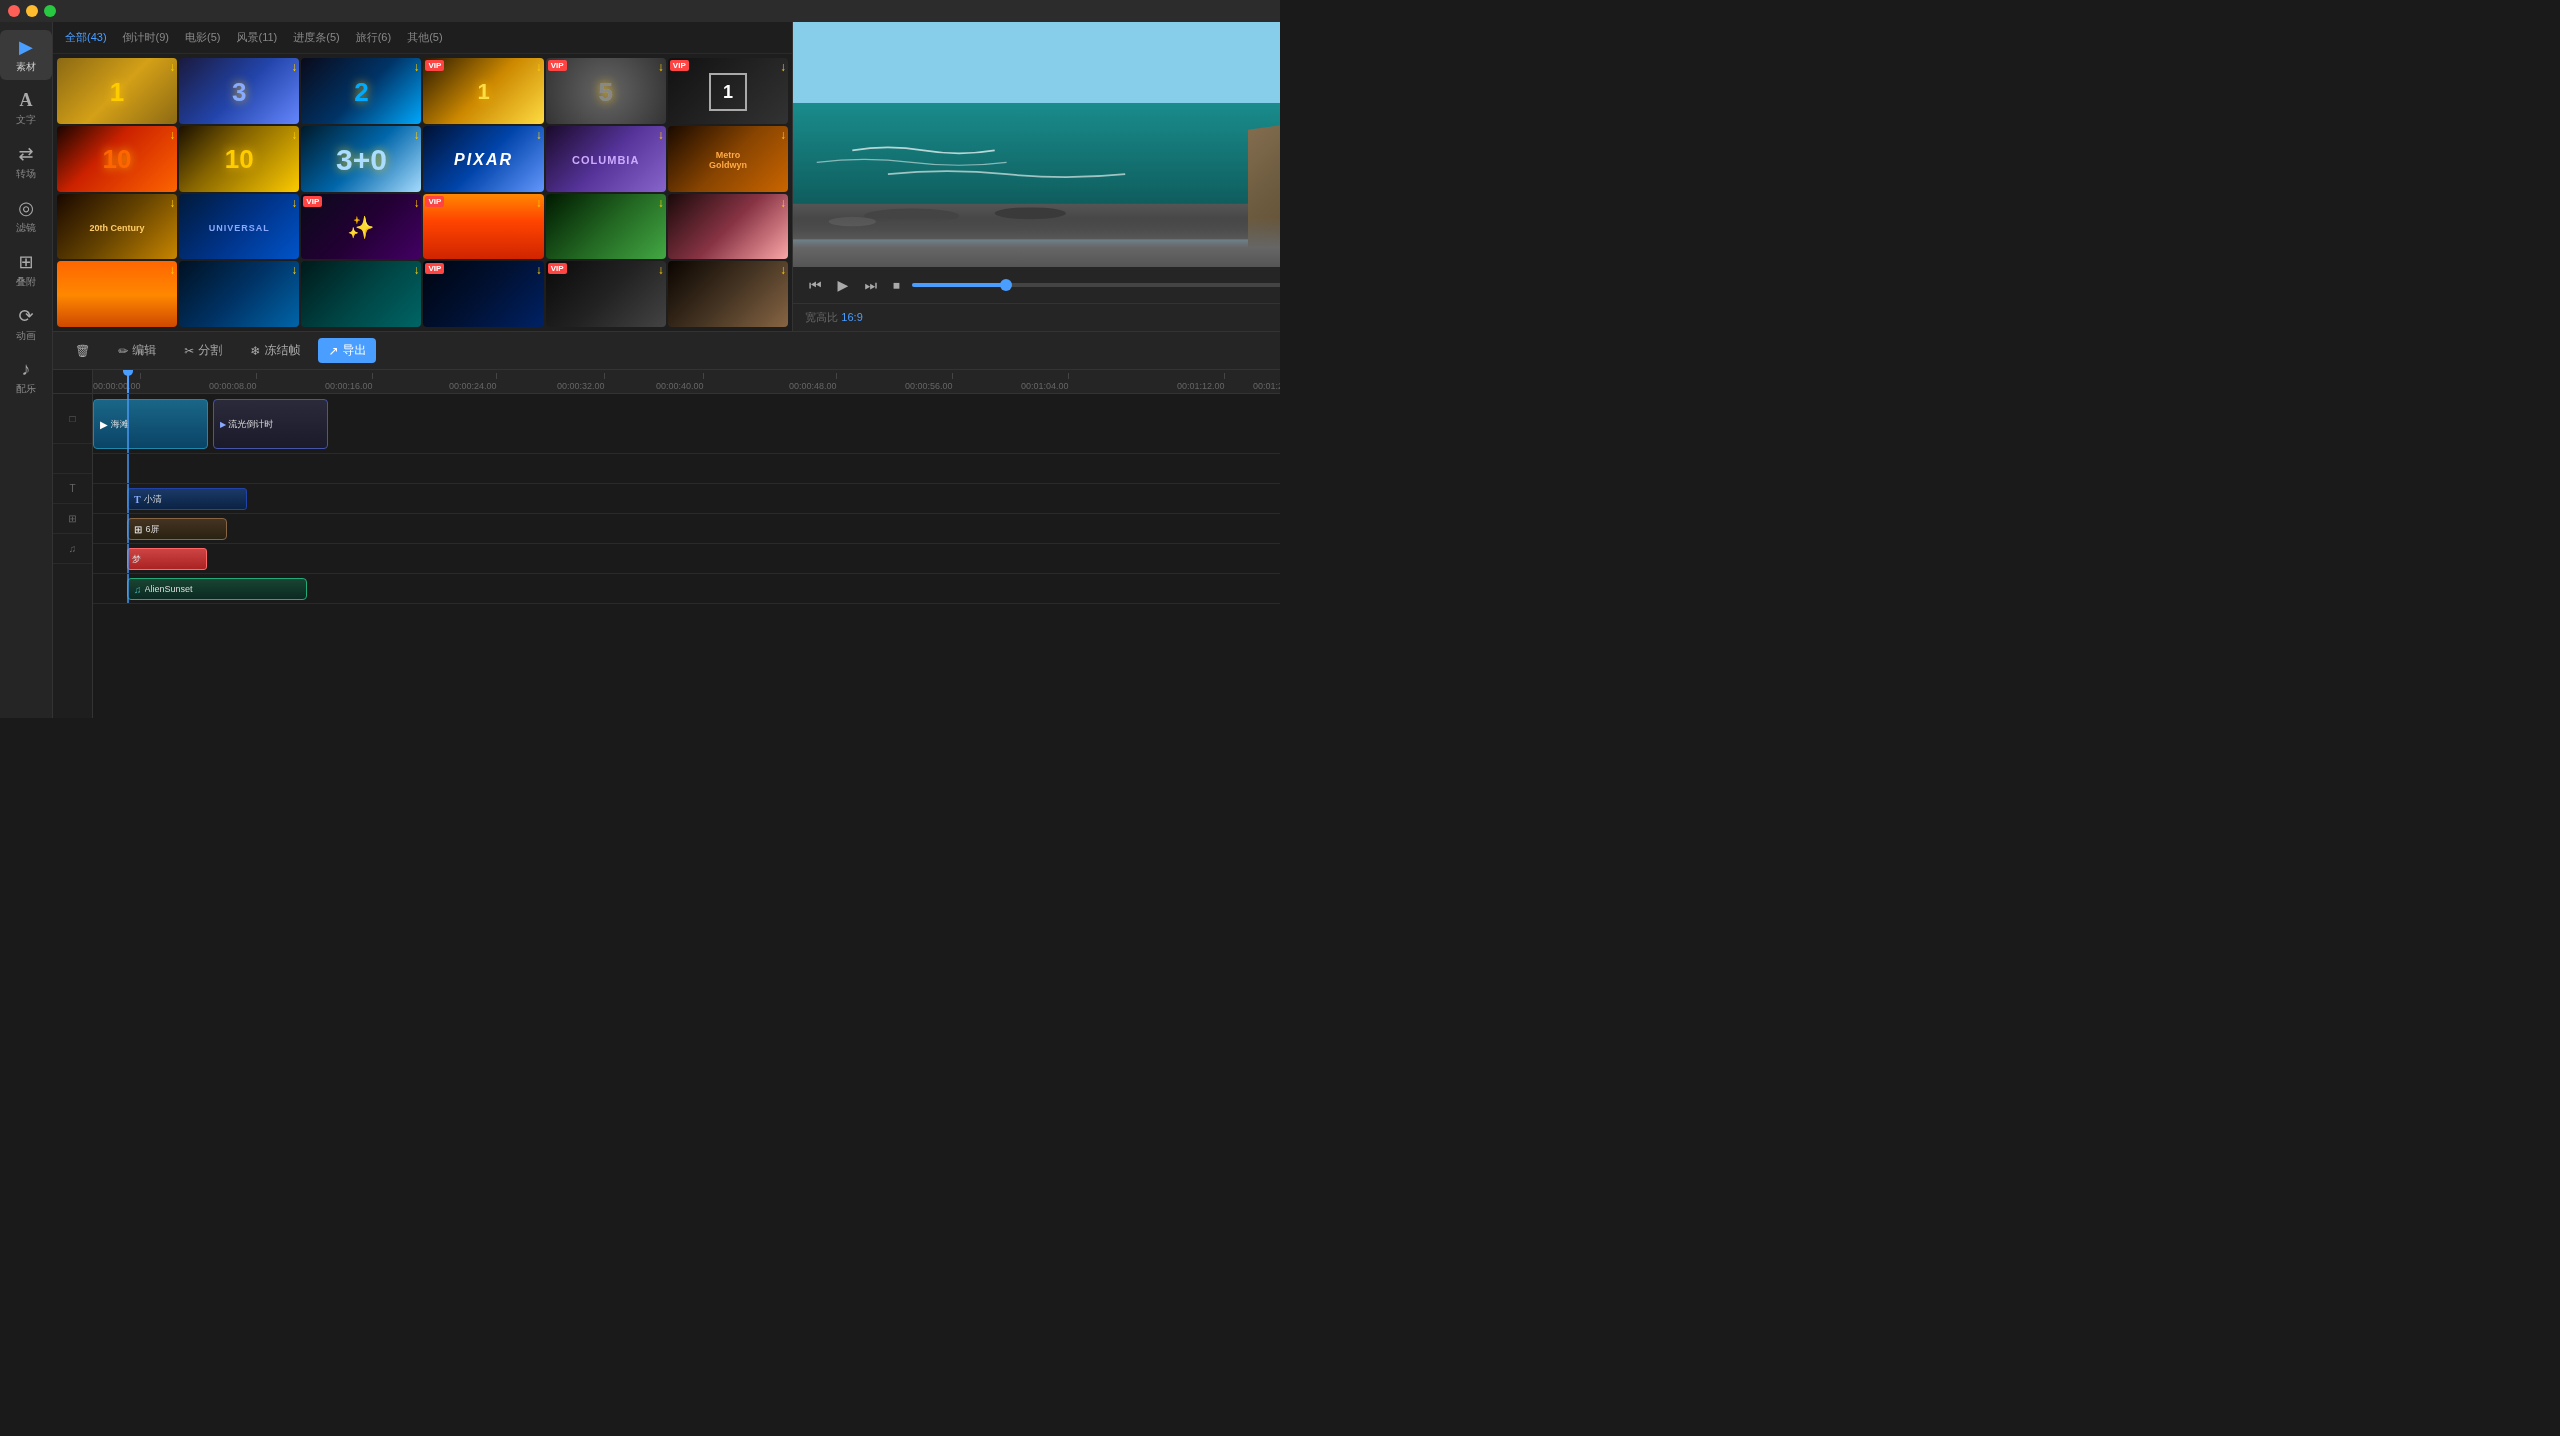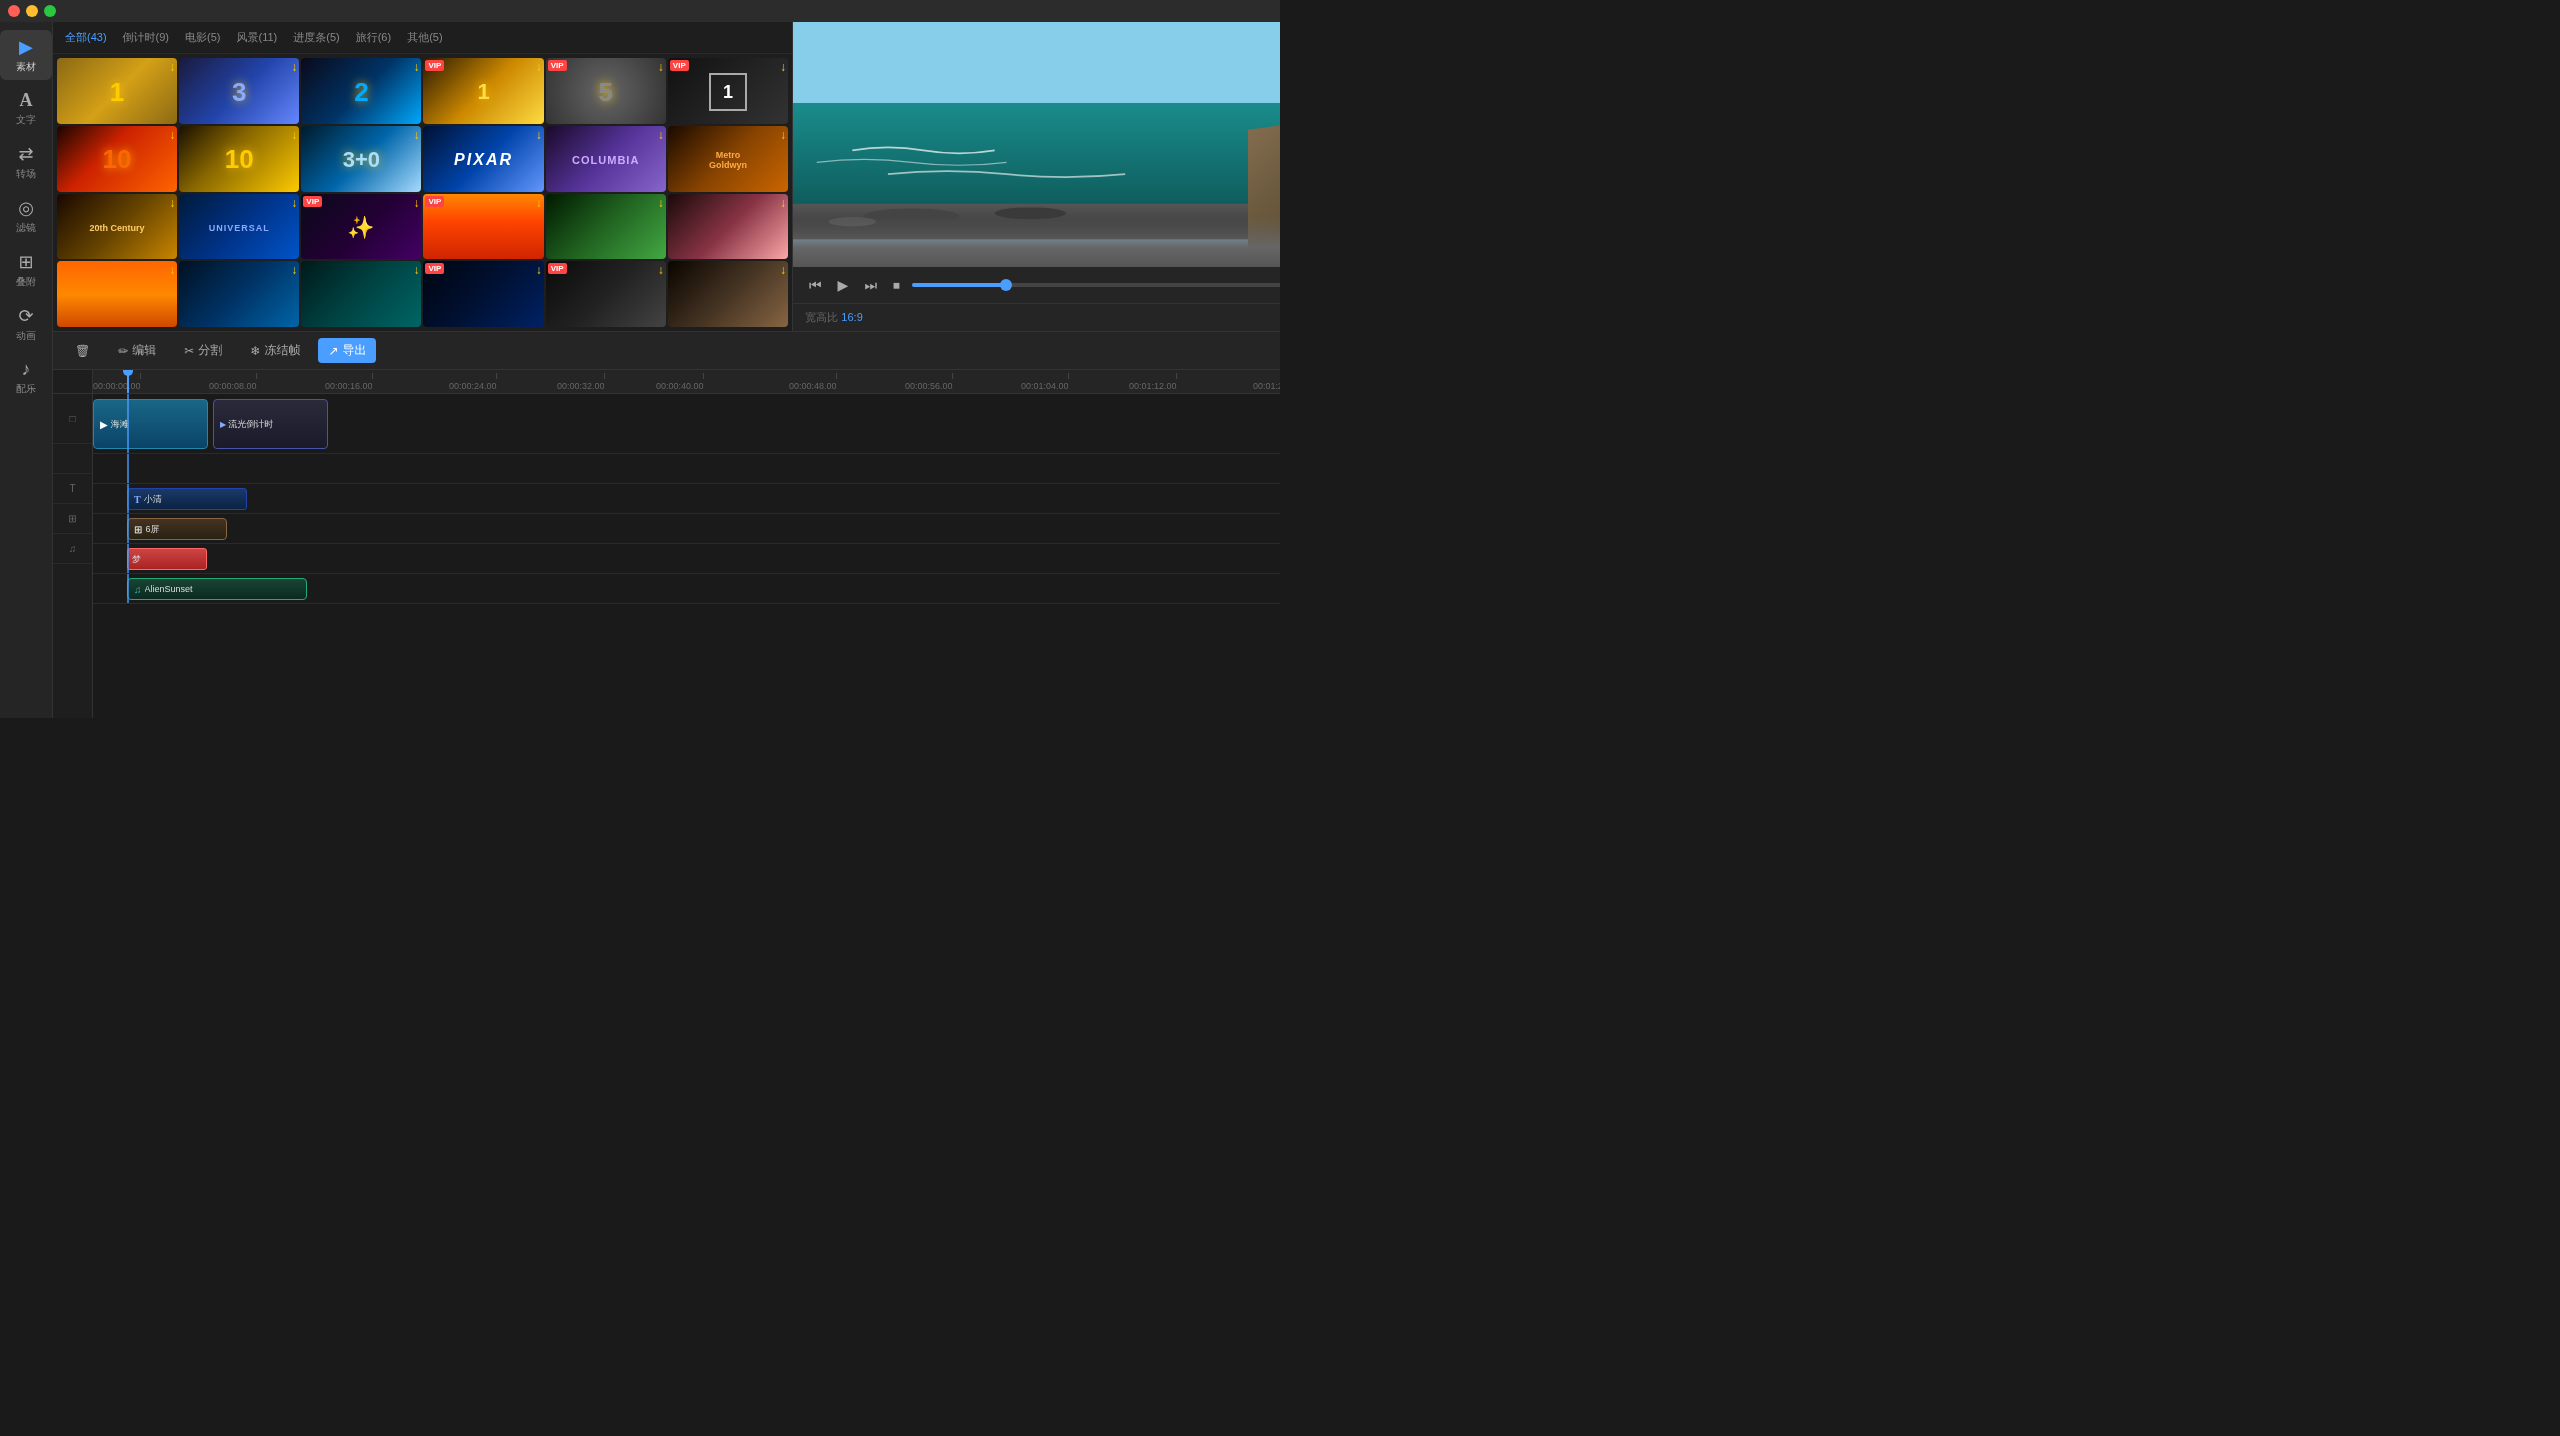--- a/index.html
+++ b/index.html
@@ -645,21 +645,21 @@
           <div class="grid-item">
             <div class="grid-thumb thumb-weld">
               <span class="thumb-number" style="color:#ffcc00;font-size:26px;">10</span>
               <span class="download-icon">↓</span>
             </div>
 
           </div>
 
           <div class="grid-item">
             <div class="grid-thumb thumb-ice">
-              <span class="thumb-number" style="color:#aaddff;font-size:22px;">3+0</span>
+              <span class="thumb-number" style="color:#aaddff;font-size:30px;">3+0</span>
               <span class="download-icon">↓</span>
             </div>
 
           </div>
 
           <div class="grid-item">
             <div class="grid-thumb" style="background:linear-gradient(135deg,#001133,#0044aa,#6699ff);">
               <span class="thumb-overlay-text" style="font-size:16px;font-weight:bold;color:white;font-style:italic;letter-spacing:2px;">PIXAR</span>
               <span class="download-icon">↓</span>
             </div>
@@ -939,21 +939,21 @@
               <span>00:00:48.00</span>
             </div>
             <div class="ruler-mark" style="left:812px;">
               <div class="ruler-tick"></div>
               <span>00:00:56.00</span>
             </div>
             <div class="ruler-mark" style="left:928px;">
               <div class="ruler-tick"></div>
               <span>00:01:04.00</span>
             </div>
-            <div class="ruler-mark" style="left:1036px;">
+            <div class="ruler-mark" style="left:1084px;">
               <div class="ruler-tick"></div>
               <span>00:01:12.00</span>
             </div>
             <div class="ruler-mark" style="left:1160px;">
               <div class="ruler-tick"></div>
               <span>00:01:20.00</span>
             </div>
             <div class="ruler-mark" style="left:1276px;">
               <div class="ruler-tick"></div>
               <span>00:01:28.00</span>

